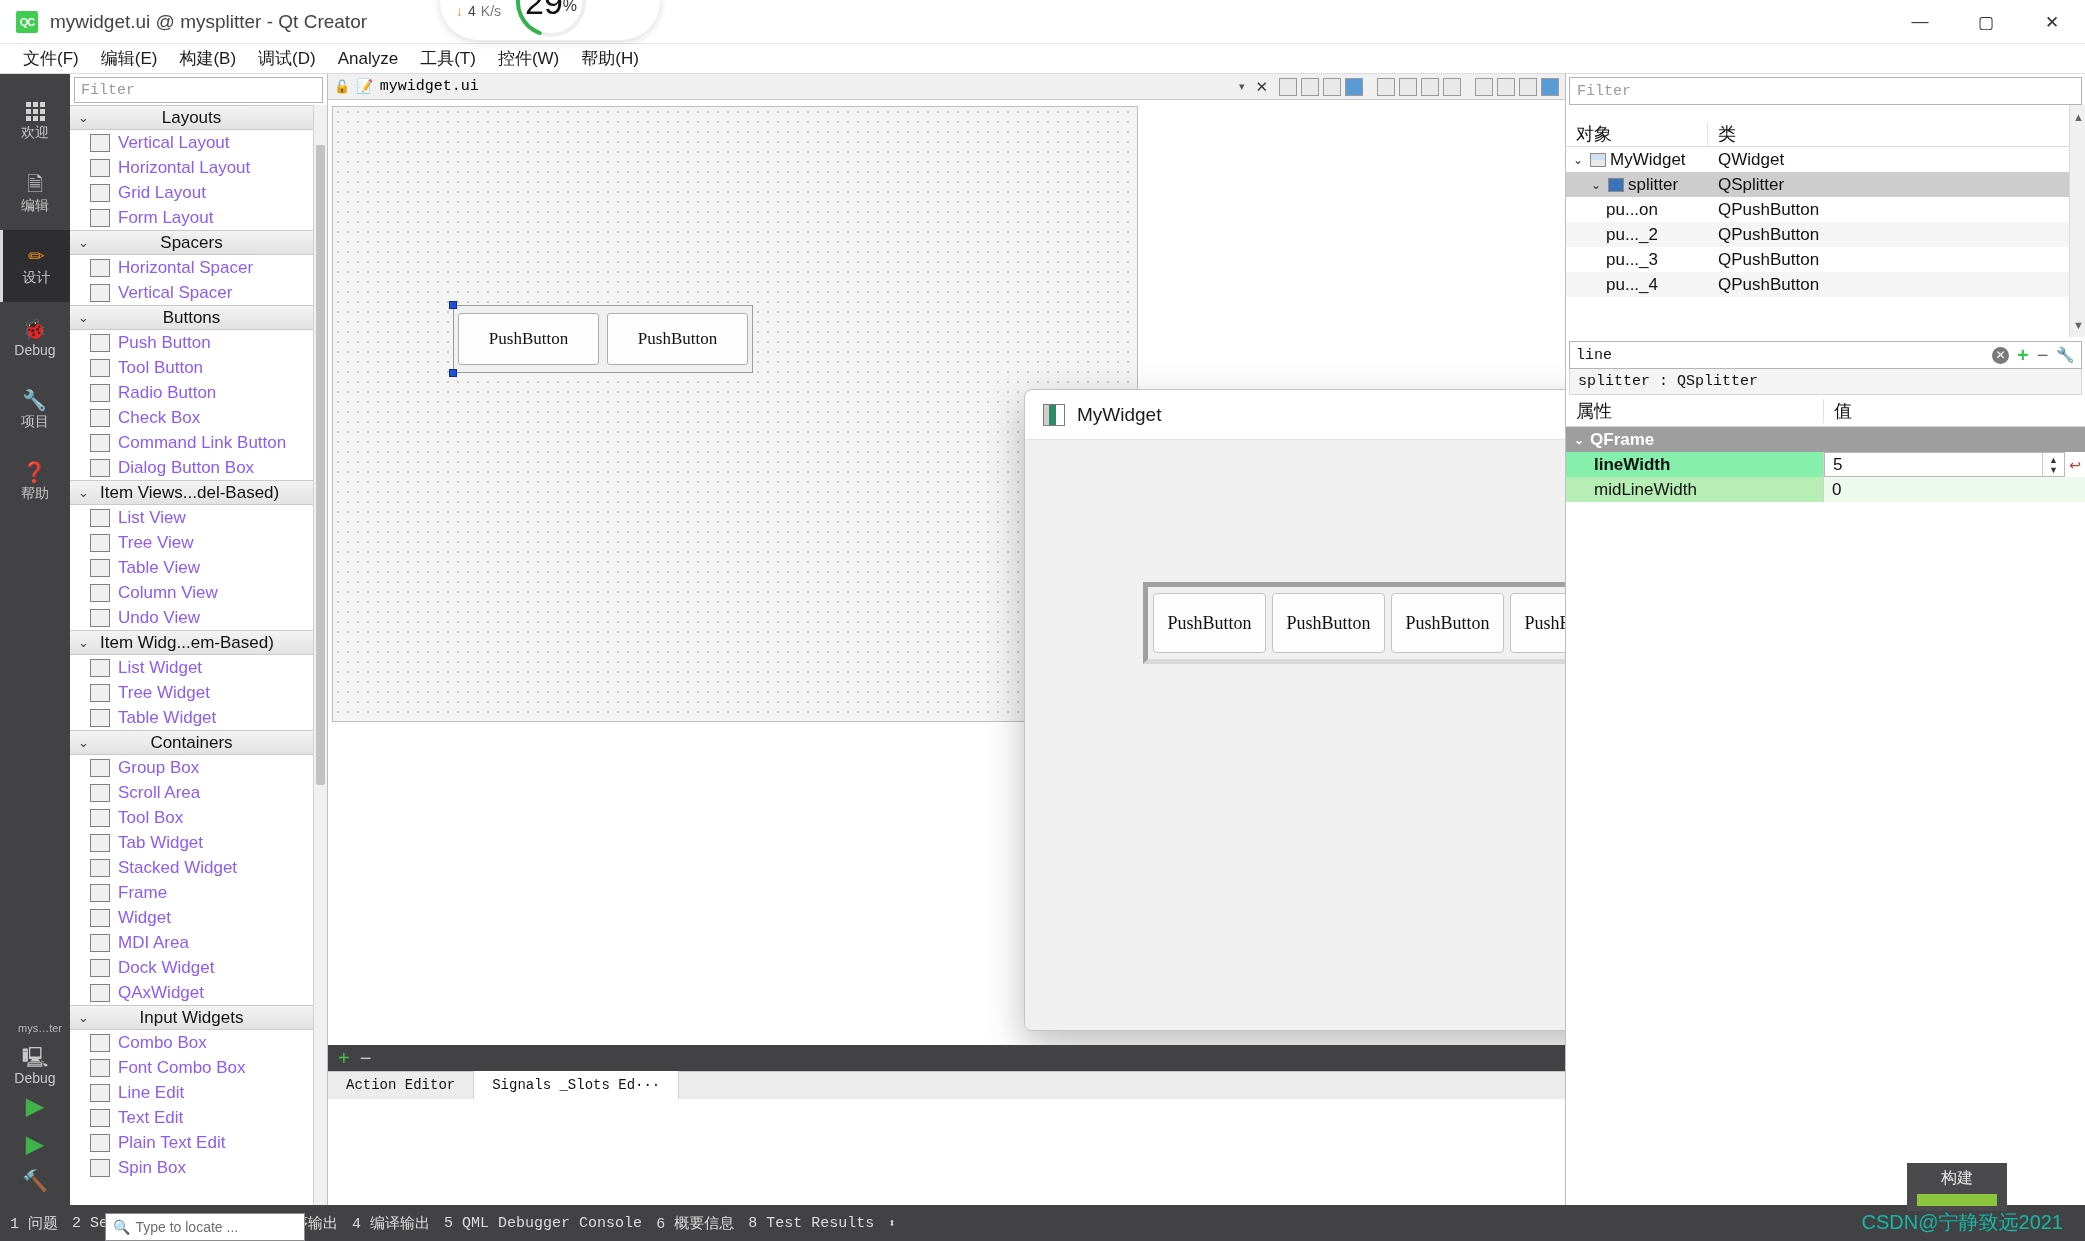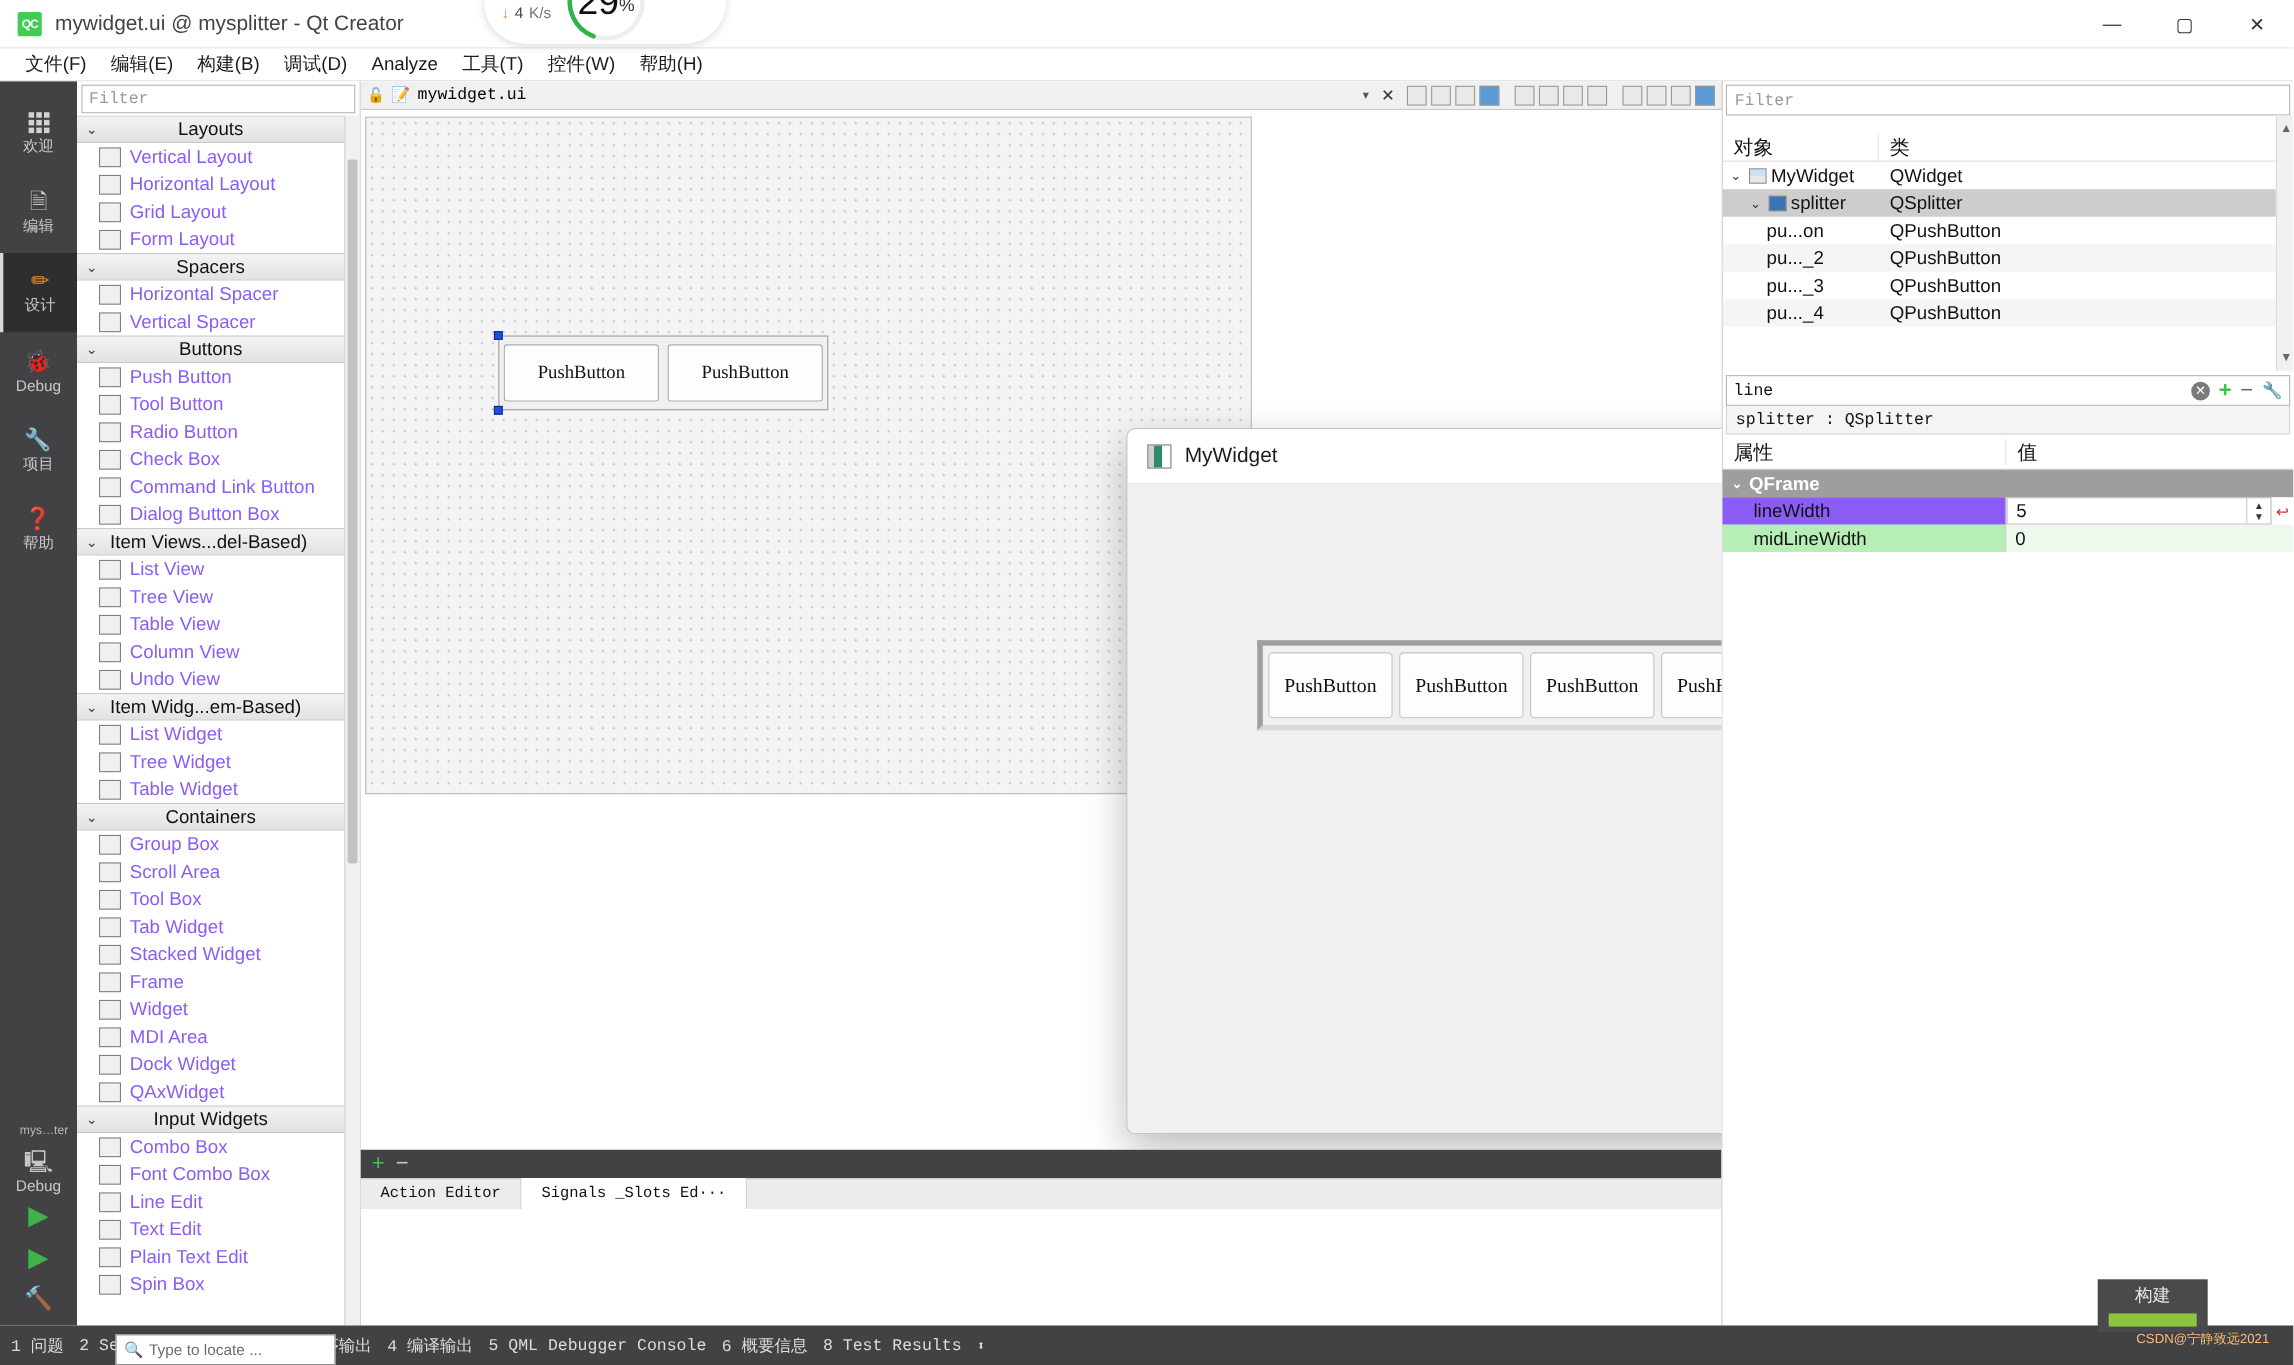--- a/index.html
+++ b/index.html
@@ -246,21 +246,21 @@
   .prop-group {
     height: 25px; background: #9e9e9e; color: #ffffff; font-size: 17px; font-weight: bold;
     display: flex; align-items: center; gap: 6px; padding-left: 8px;
   }
   .pg-chev { font-size: 12px; }
   .prop-row { display: flex; height: 25px; align-items: stretch; font-size: 17px; }
   .pr-name {
     width: 258px; background: #b6eeb6; display: flex; align-items: center; padding-left: 28px;
     color: #111; border-right: 1px solid #cfcfcf;
   }
-  .prop-row.selected .pr-name { font-weight: normal; background: #8b5cf6; }
+  .prop-row.selected .pr-name { font-weight: bold; background: #86efac; }
   .pr-val {
     flex: 1; background: #eef9ee; display: flex; align-items: center; padding-left: 8px; color: #111;
   }
   .prop-row.selected .pr-val { background: #ffffff; border: 1px solid #b9b9b9; }
   .spin {
     margin-left: auto; width: 22px; height: 100%; display: flex; flex-direction: column;
     justify-content: center; align-items: center; font-size: 9px; color: #333;
     border-left: 1px solid #c9c9c9;
   }
   .revert { width: 20px; display: flex; align-items: center; justify-content: center;
@@ -274,21 +274,21 @@
     padding-left: 10px; position: relative;
   }
   .sb-item { white-space: nowrap; }
   .sb-arrows { font-size: 12px; }
   .locator {
     position: absolute; left: 105px; bottom: 0; width: 200px; height: 28px;
     background: #ffffff; border: 1px solid #8c8c8c; display: flex; align-items: center;
     gap: 5px; padding-left: 7px; font-size: 14px; color: #6d6d6d; z-index: 5;
   }
   .watermark {
-    position: absolute; right: 22px; top: 4px; color: #fdba74; font-size: 12px;
+    position: absolute; right: 22px; top: 4px; color: #14b8a6; font-size: 20px;
     font-family: "Liberation Sans", sans-serif;
   }
 
   
   .build-pop {
     position: absolute; right: 78px; bottom: 30px; width: 100px; height: 48px;
     background: #4a4a4c; display: flex; flex-direction: column; align-items: center;
     justify-content: center; gap: 5px; z-index: 6;
   }
   .build-pop .bp-label { color: #e8e8e8; font-size: 16px; }

